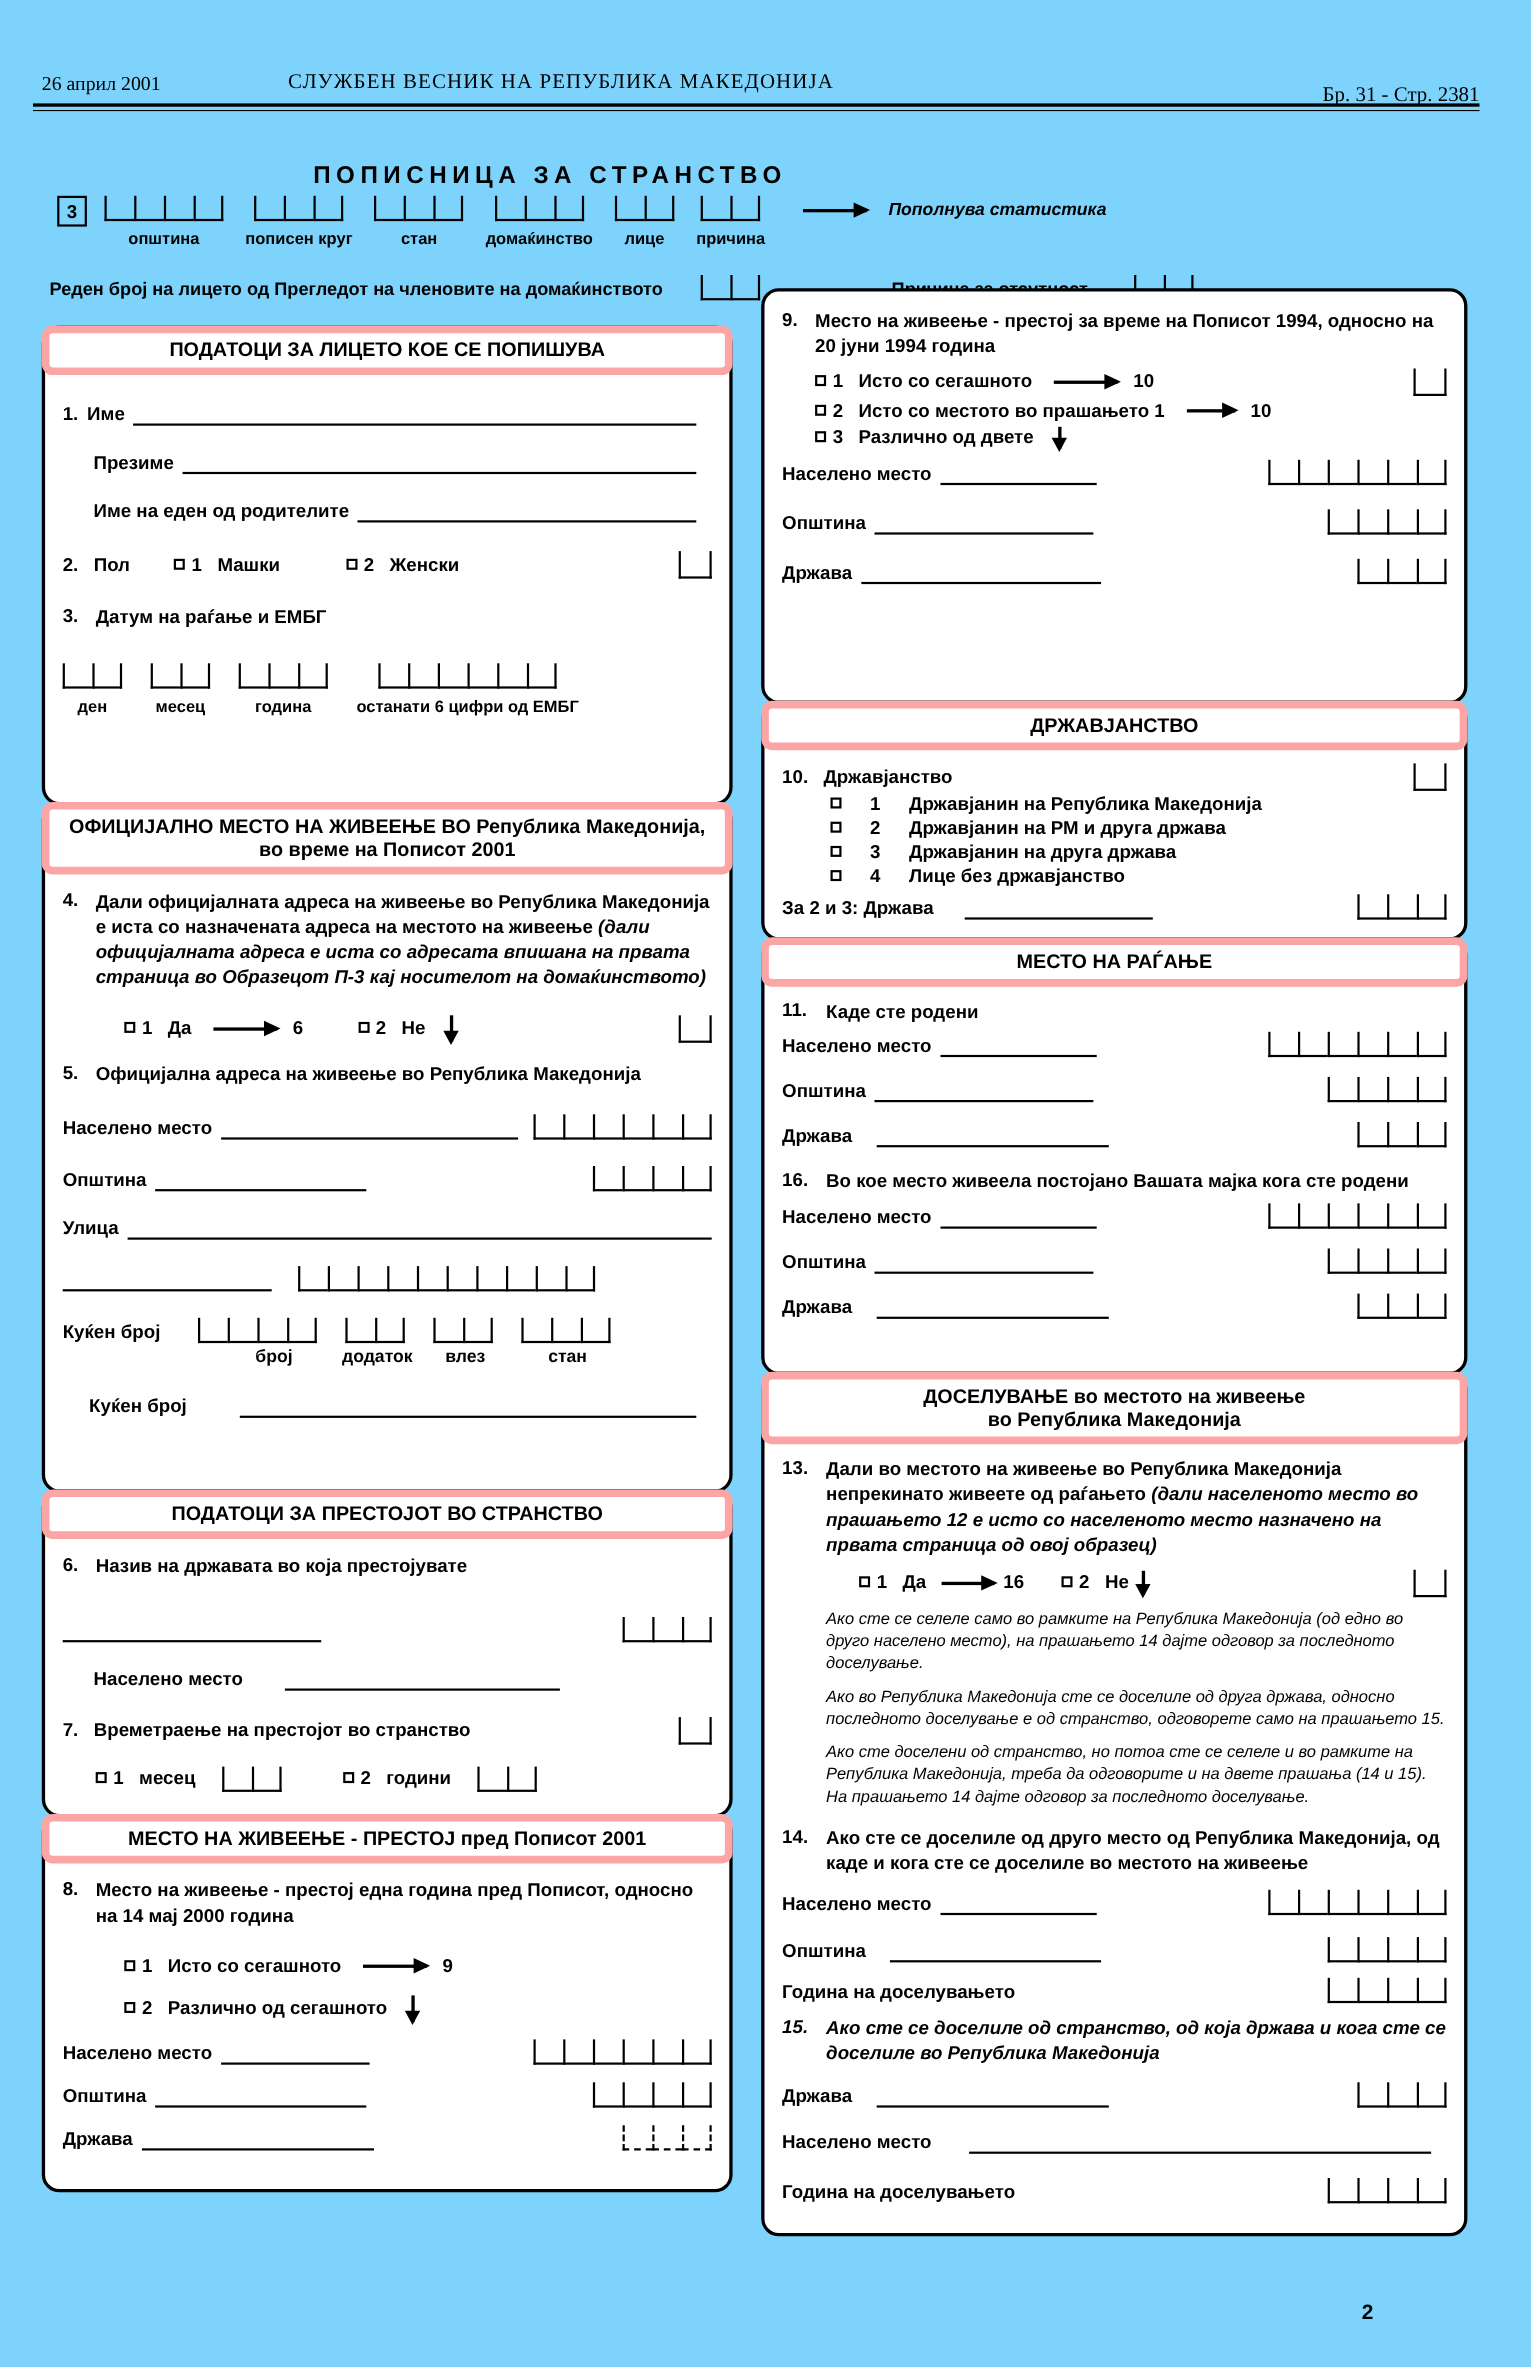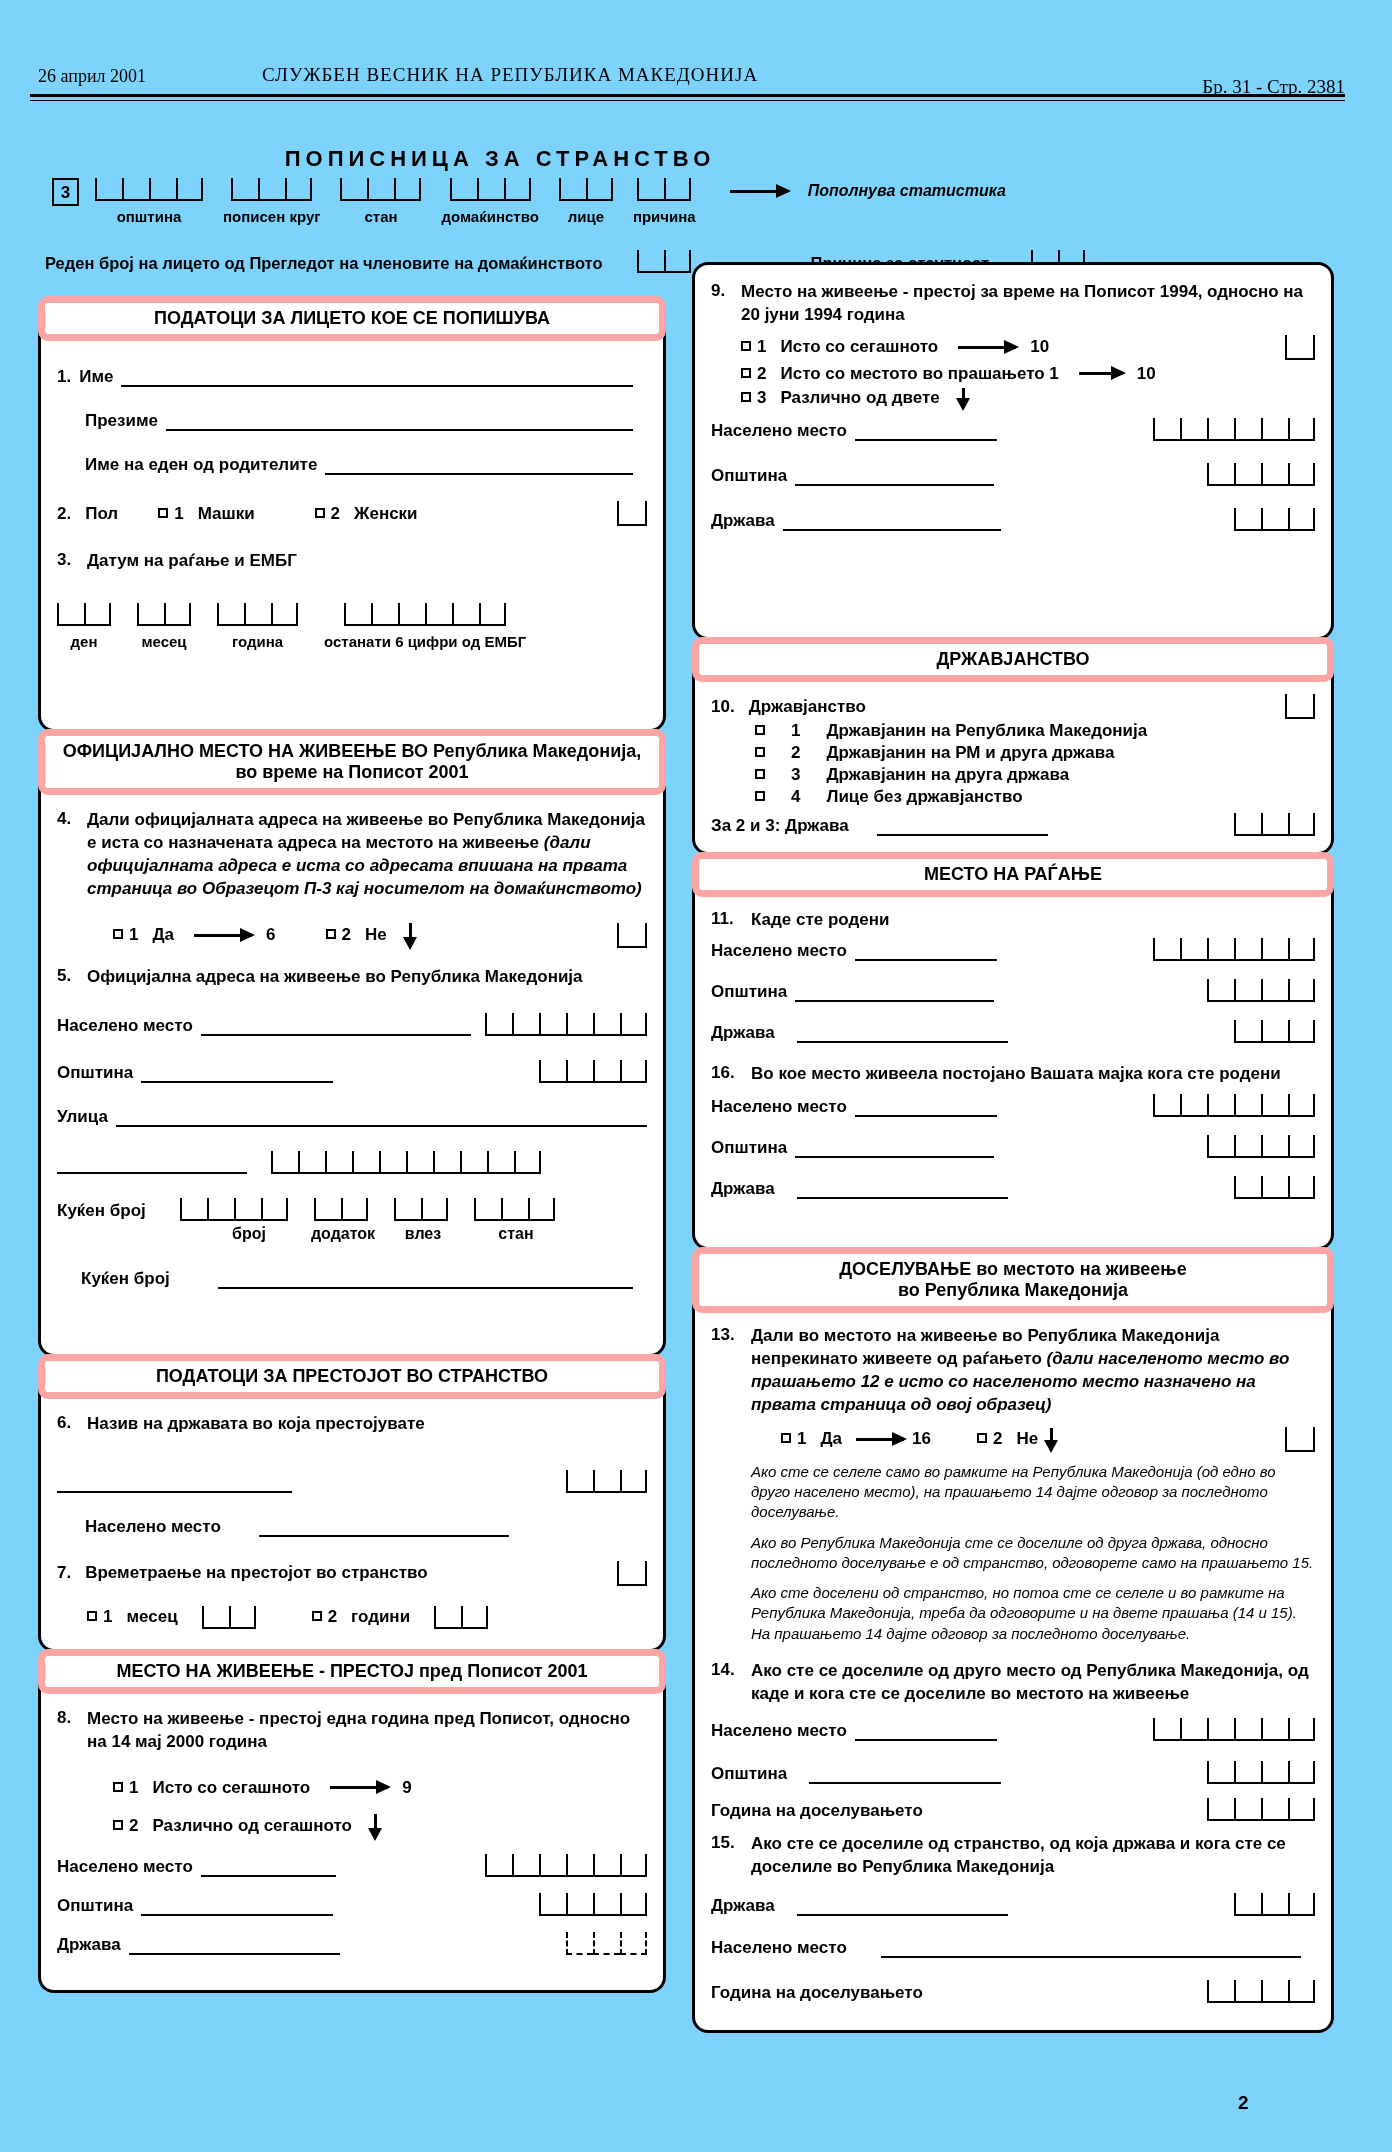--- a/index.html
+++ b/index.html
@@ -606,21 +606,21 @@
       </div>
       <div class="q" style="margin-top:4px;">
         <span class="qnum w40">13.</span>
         <span class="qtext"><span>Дали во местото на живеење во Република Македонија непрекинато живеете од раѓањето </span><span class="it">(дали населеното место во прашањето 12 е исто со населеното место назначено на првата страница од овој образец)</span></span>
       </div>
       <div class="optrow" style="margin:10px 0 4px 70px;">
         <span class="cb"></span>
         <span class="onum">1</span>
         <span class="olab">Да</span>
         <span class="arr" style="width:48px;margin:0 8px;"></span>
-        <span class="onum" style="margin-right:46px;">16</span>
+        <span class="onum" style="margin-right:34px;">16</span>
         <span class="cb"></span>
         <span class="onum">2</span>
         <span class="olab">Не</span>
         <span class="darr" style="height:22px;margin-left:6px;"></span>
         <span class="sp"></span>
         <span class="abox"></span>
       </div>
       <div class="notes" style="margin-left:40px;">
         <p>Ако сте се селеле само во рамките на Република Македонија (од едно во друго населено место), на прашањето 14 дајте одговор  за последното доселување.</p>
         <p>Ако во  Република Македонија сте се доселиле од друга држава, односно последното доселување е  од странство, одговорете само на прашањето 15.</p>
@@ -657,21 +657,21 @@
       <div class="frow" style="margin:14px 0 10px;">
         <span class="flabel">Година на доселувањето</span>
         <span class="sp"></span>
         <span class="comb">
             <span class="cell"></span>
             <span class="cell"></span>
             <span class="cell"></span>
             <span class="cell"></span>
           </span>
       </div>
-      <div class="q" style="margin-top:12px;">
+      <div class="q" style="margin-top:12px;font-style:italic;">
         <span class="qnum w40">15.</span>
         <span class="qtext">Ако сте се доселиле од странство, од која држава и кога сте се доселиле во Република Македонија</span>
       </div>
       <div class="frow" style="margin:14px 0 22px;">
         <span class="flabel">Држава</span>
         <span class="uline" style="max-width:330px;margin-left:14px;"></span>
         <span class="sp"></span>
         <span class="comb">
             <span class="cell"></span>
             <span class="cell"></span>

